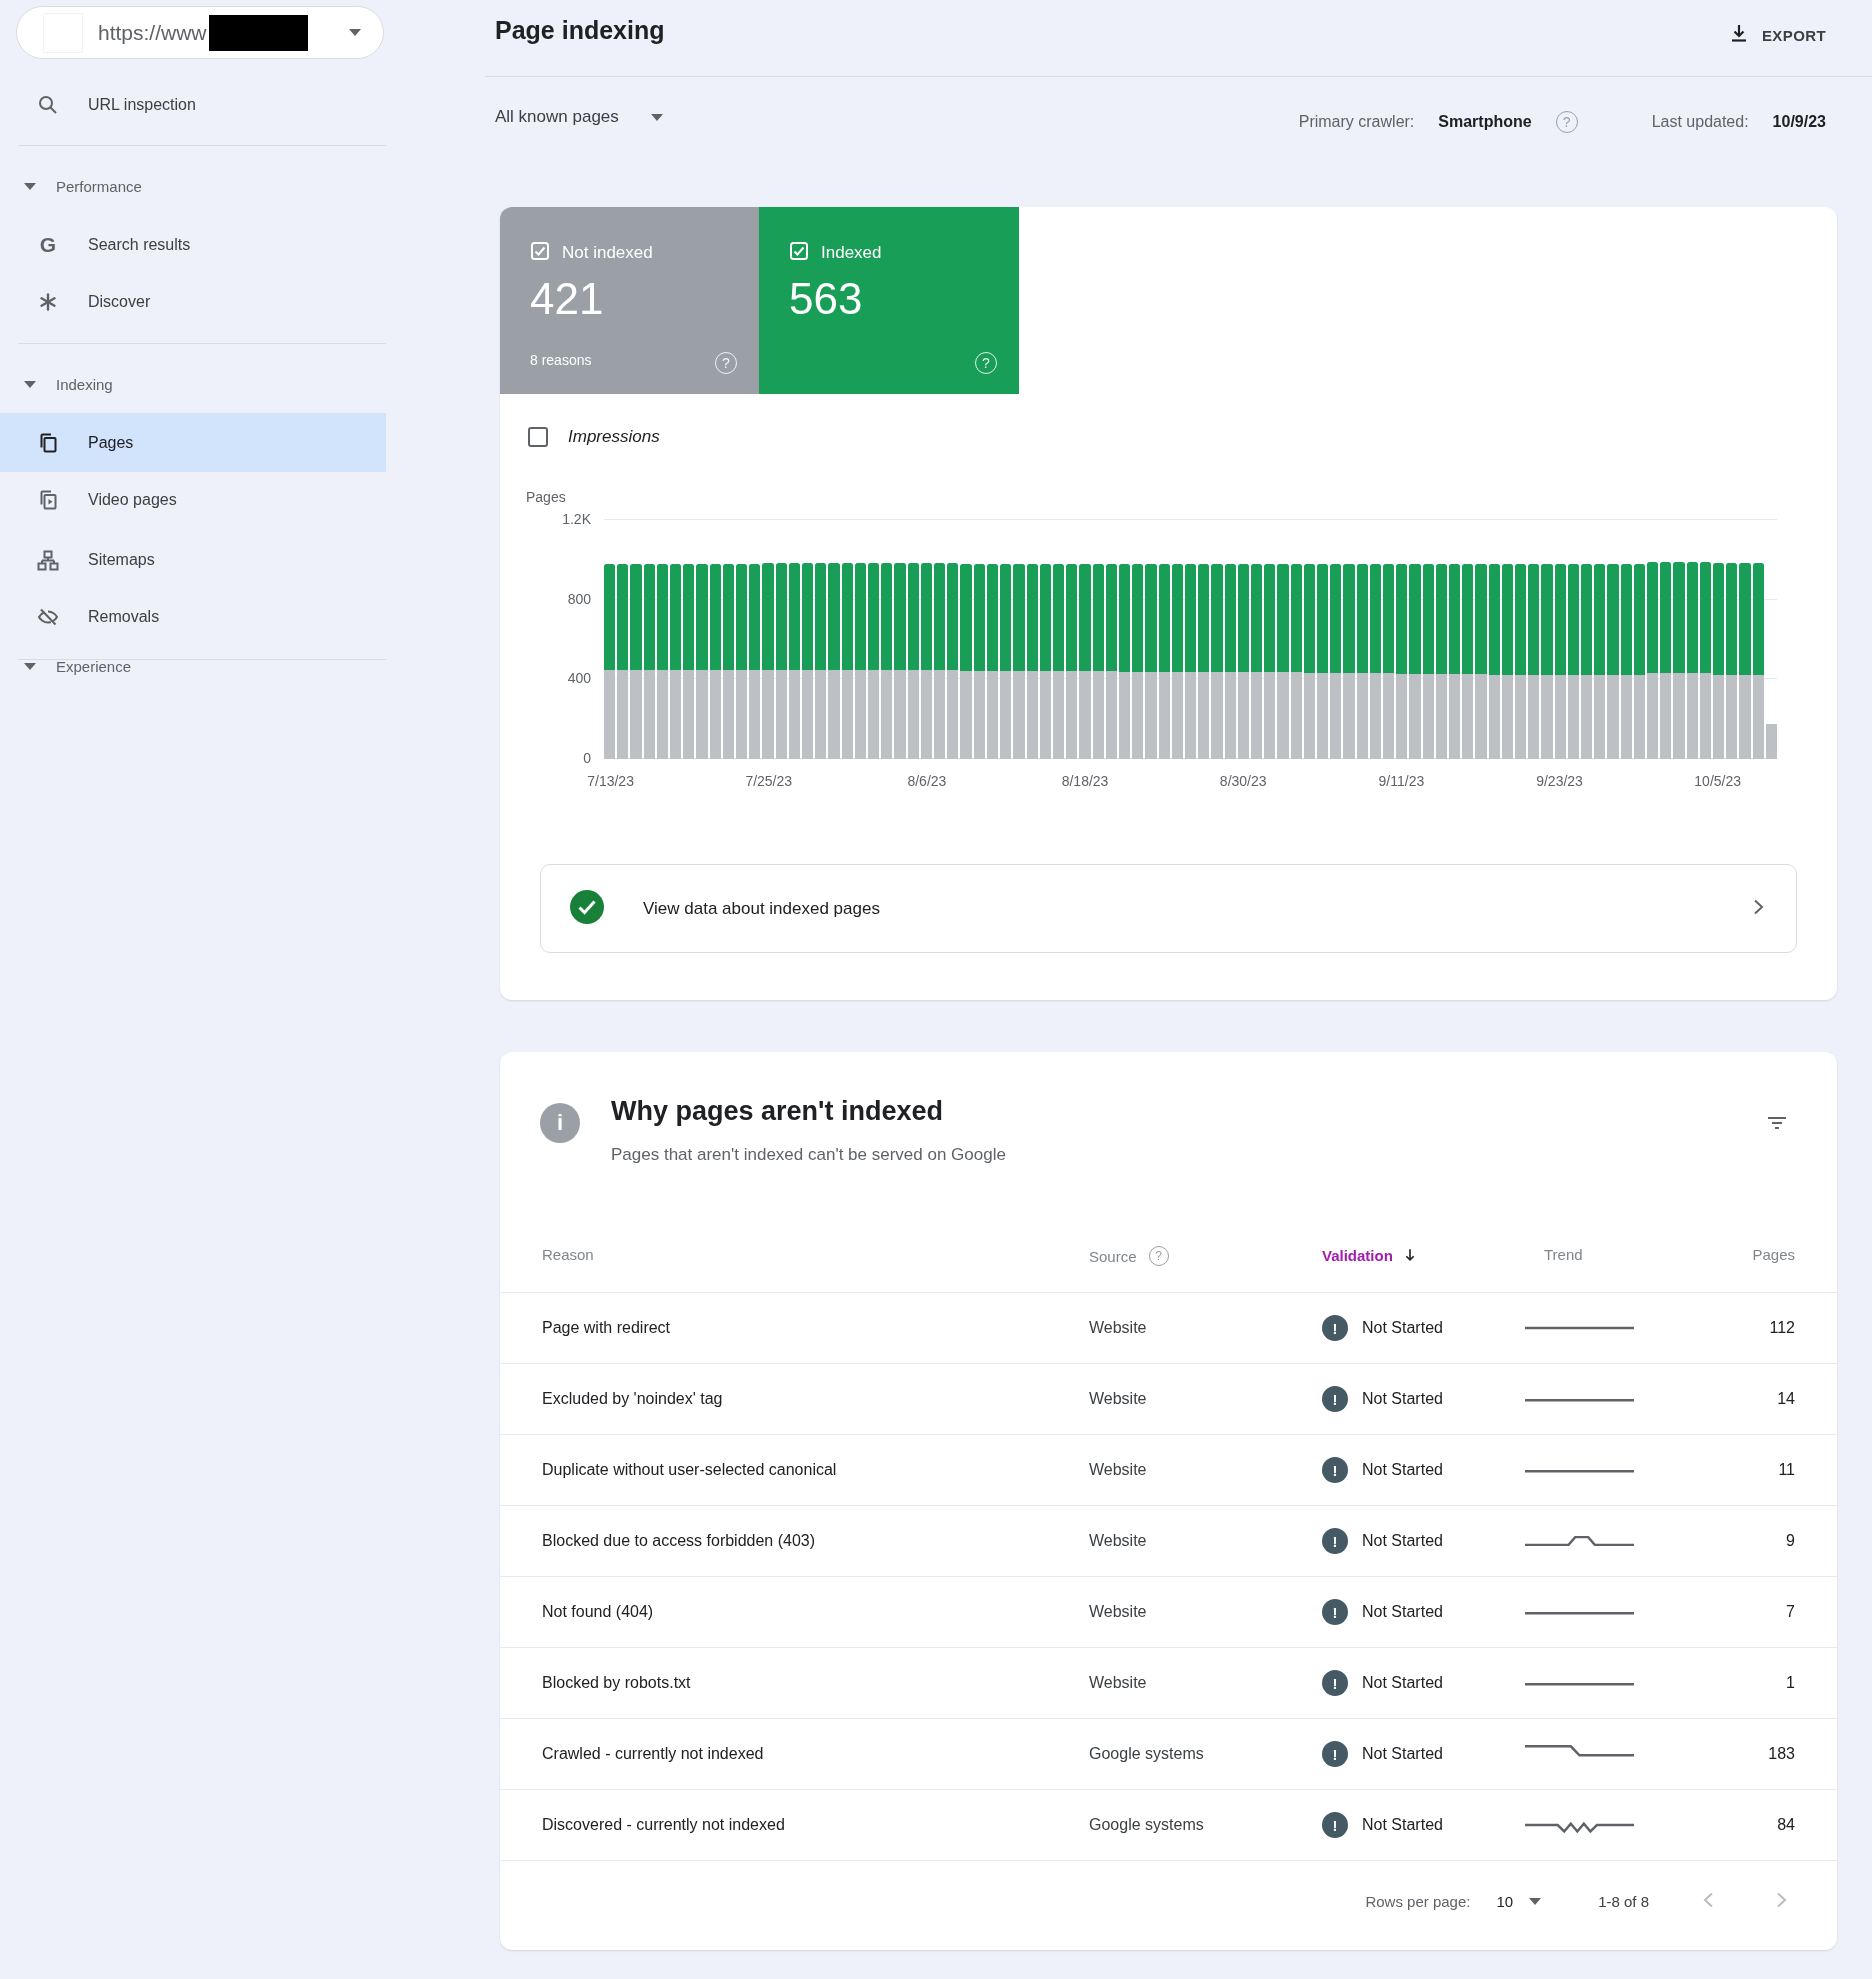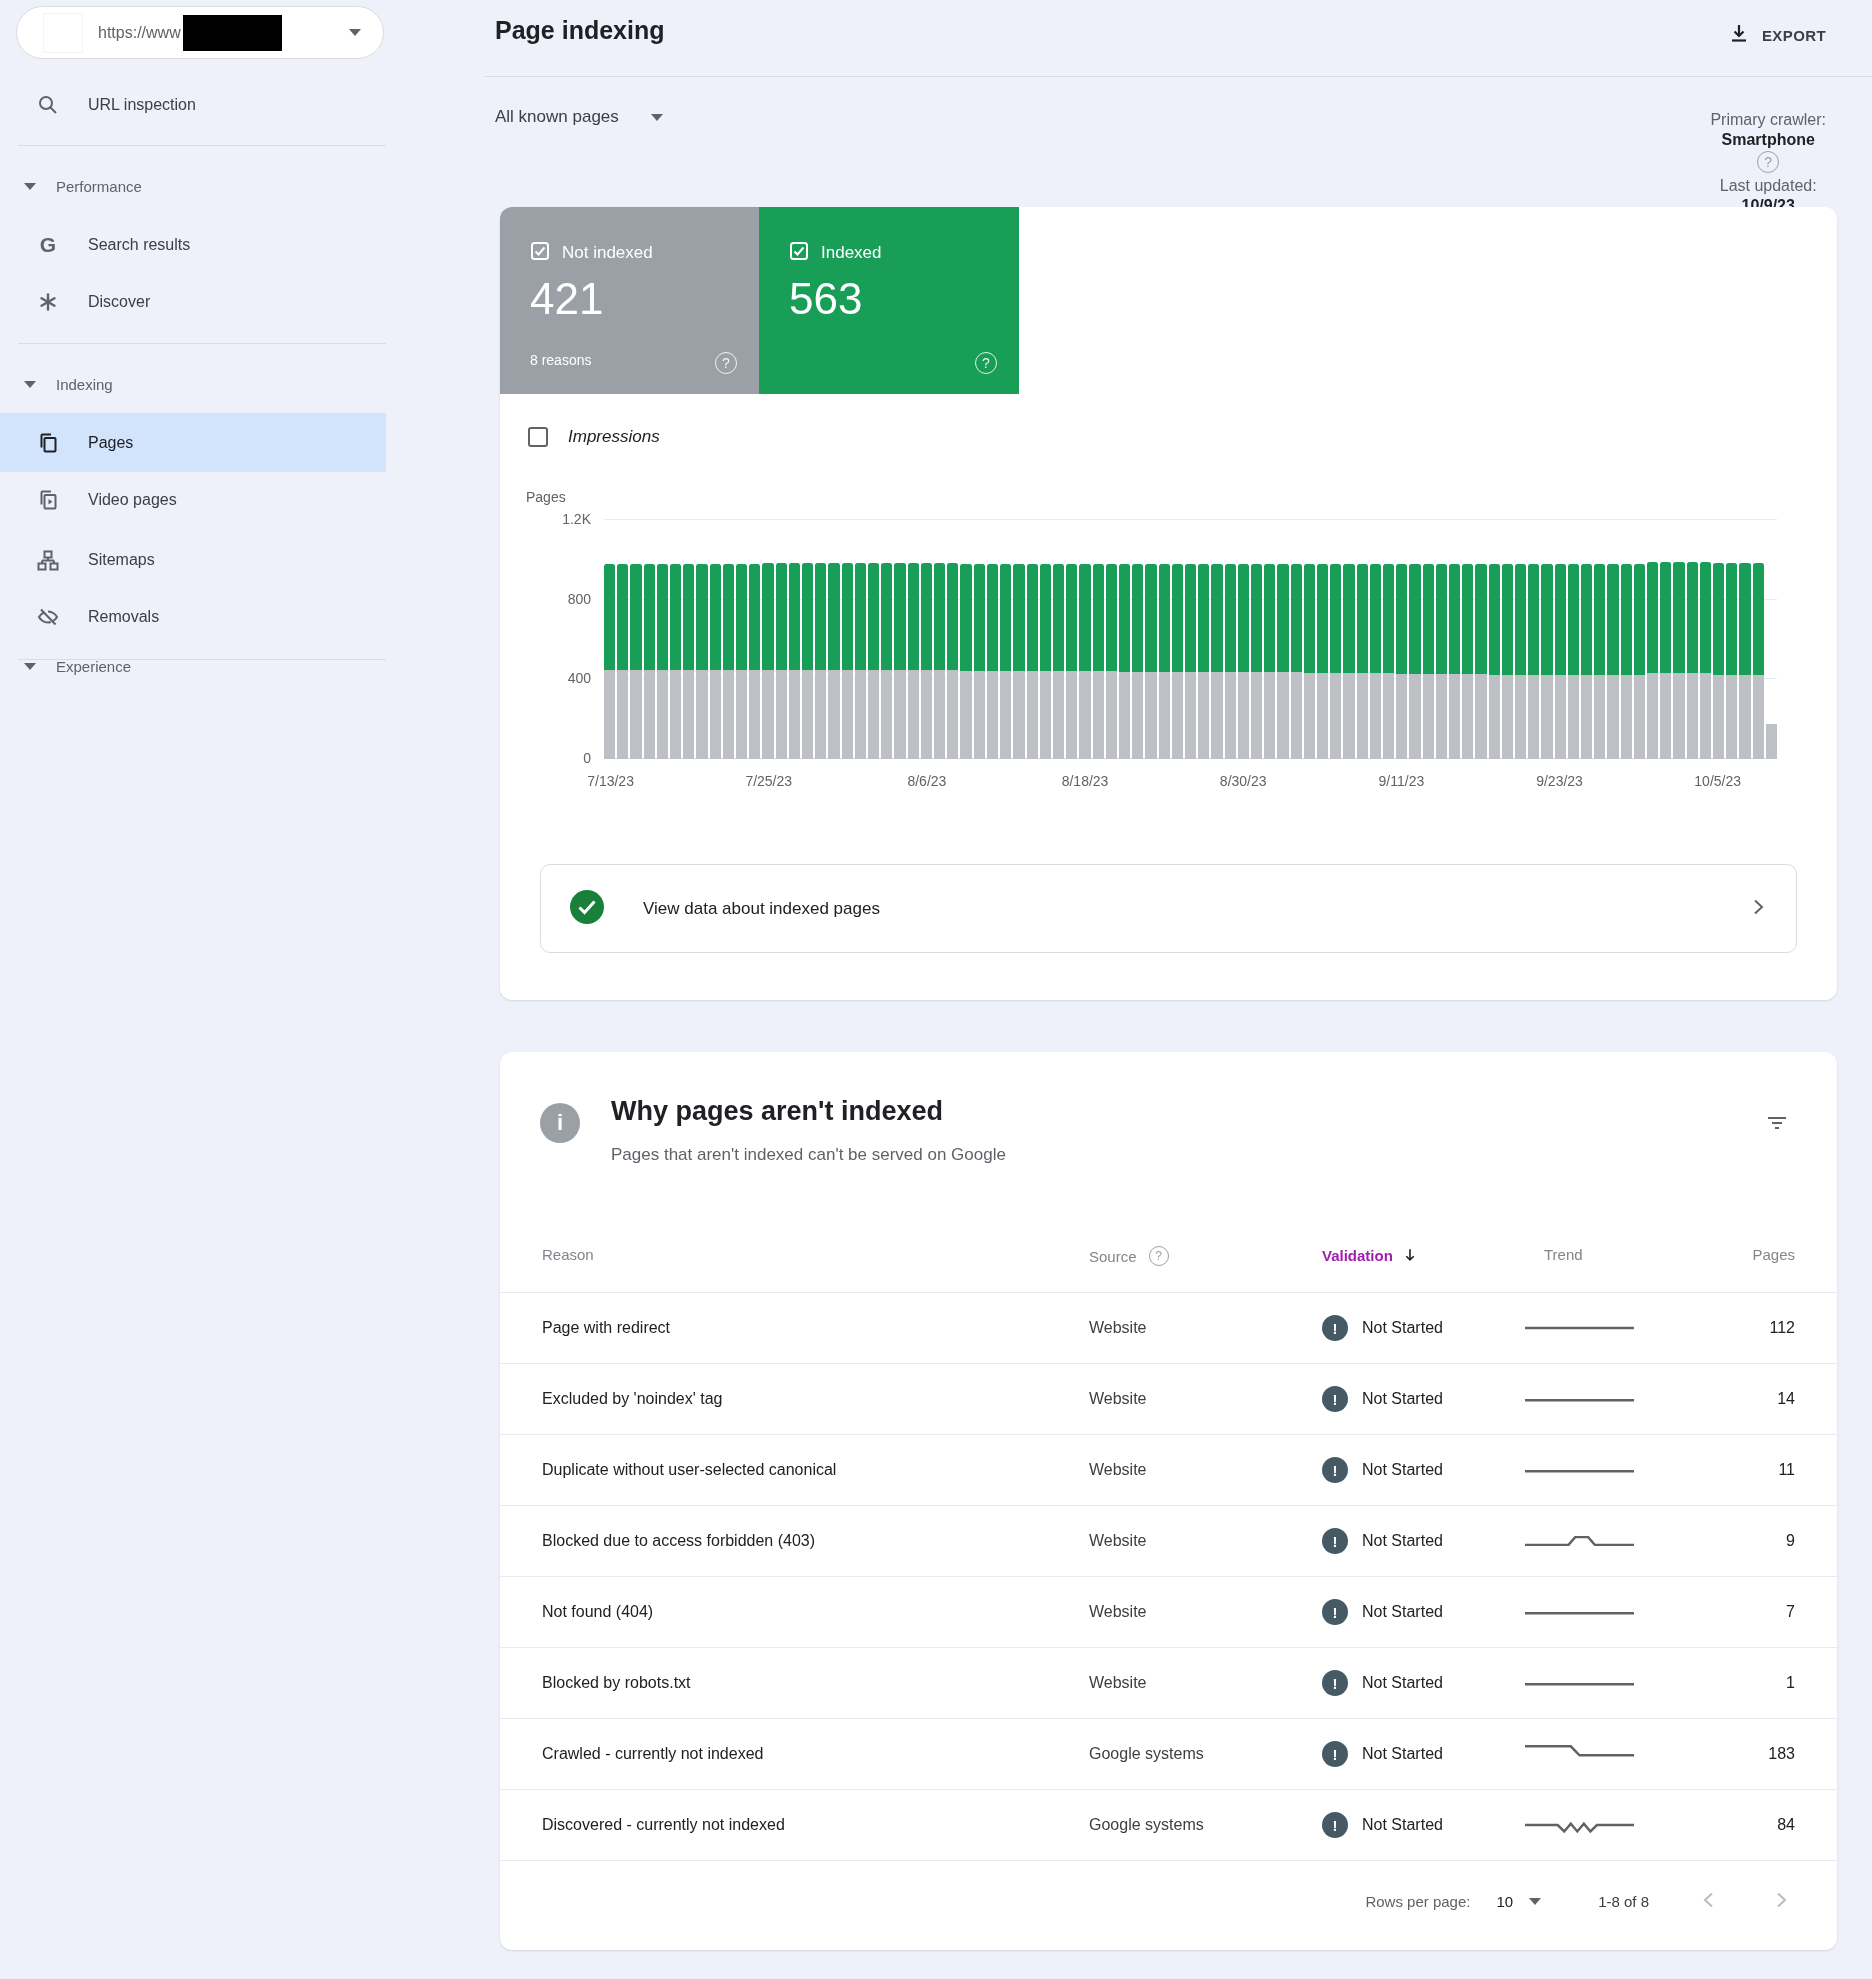--- a/index.html
+++ b/index.html
@@ -9,21 +9,21 @@
   }
   *{margin:0;padding:0;box-sizing:border-box;}
   body{font-family:"Liberation Sans","DejaVu Sans",sans-serif;background:var(--bg);}
   #screen{position:relative;width:1872px;height:1979px;background:var(--bg);overflow:hidden;}
 
   
   #sidebar{position:absolute;left:0;top:0;width:386px;height:100%;}
   .prop-pill{position:absolute;left:16px;top:6px;width:368px;height:53px;background:#fff;
     border:1px solid var(--divider);border-radius:28px;display:flex;align-items:center;cursor:pointer;}
   .favicon{width:40px;height:40px;background:#fff;border:1px solid #f1f3f4;margin-left:26px;}
-  .prop-url{margin-left:15px;font-size:16px;color:#5f6368;}
+  .prop-url{margin-left:15px;font-size:21px;color:#5f6368;}
   .redact{width:99px;height:36px;background:#000;margin-left:2px;}
   .pill-caret{margin-left:auto;margin-right:22px;}
   .caret{width:0;height:0;border-left:6px solid transparent;border-right:6px solid transparent;
     border-top:7px solid #5f6368;display:inline-block;}
   .nav-row{position:absolute;left:0;width:386px;height:51px;display:flex;align-items:center;cursor:pointer;}
   .nav-row .nv-icon{width:24px;margin-left:36px;display:flex;justify-content:center;}
   .nav-row .nv-label{margin-left:28px;font-size:16px;color:#3c4043;}
   .nav-row.selected{background:var(--sel);height:59px;}
   .nav-row.selected .nv-label{color:#202124;font-weight:500;}
   .sb-divider{position:absolute;left:18px;right:0;height:1px;background:var(--divider);}
@@ -33,21 +33,21 @@
   .g-glyph{font-size:21px;font-weight:700;color:#5f6368;line-height:1;}
 
   
   #main{position:absolute;left:386px;top:0;right:0;bottom:0;}
   #page-title{position:absolute;left:109px;top:16px;font-size:25px;color:#202124;}
   #export-btn{position:absolute;right:46px;top:22px;display:flex;align-items:center;gap:12px;cursor:pointer;}
   #export-btn .xp-label{font-size:15px;font-weight:700;color:#3c4043;letter-spacing:0.4px;}
   #hdr-divider{position:absolute;left:99px;right:0;top:76px;height:1px;background:var(--divider);}
   #scope-dd{position:absolute;left:109px;top:107px;display:flex;align-items:center;gap:32px;cursor:pointer;}
   #scope-dd .scope-label{font-size:17px;color:#3c4043;}
-  #meta-row{position:absolute;right:46px;top:111px;display:flex;align-items:center;gap:2px;font-size:16px;color:var(--t2);flex-direction:column;}
+  #meta-row{position:absolute;right:46px;top:111px;display:flex;align-items:center;gap:24px;font-size:16px;color:var(--t2);}
   #meta-row b{color:#202124;font-weight:700;}
   #meta-row .gap{width:26px;}
   .q-circle{width:22px;height:22px;border:1.5px solid #9aa0a6;border-radius:50%;color:#9aa0a6;
     font-size:14px;display:inline-flex;align-items:center;justify-content:center;cursor:pointer;}
 
   .panel{position:absolute;background:var(--panel);border-radius:12px;box-shadow:0 1px 2px rgba(60,64,67,.15);}
   #panel-chart{left:114px;top:207px;width:1337px;height:793px;}
   #panel-table{left:114px;top:1052px;width:1337px;height:898px;}
 
   

